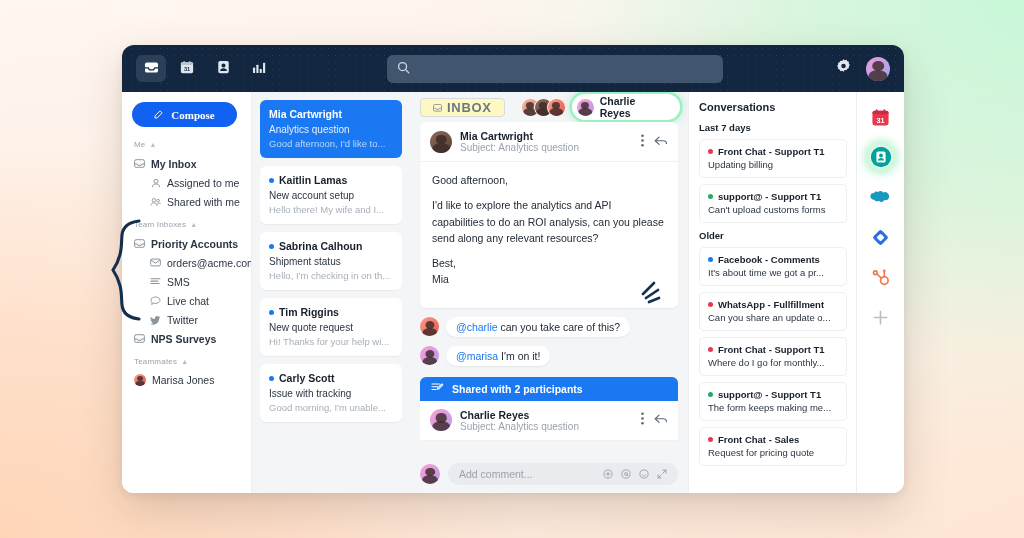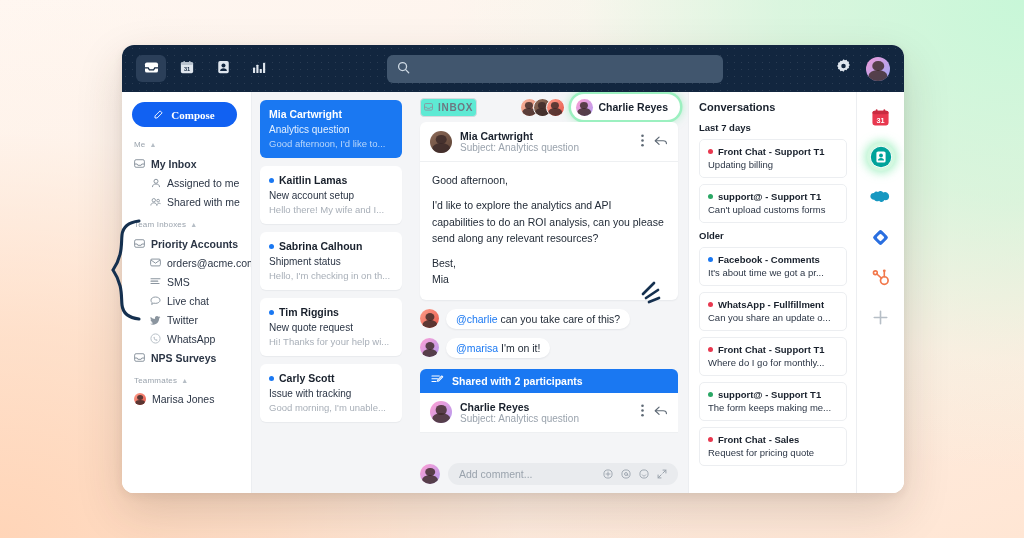--- a/index.html
+++ b/index.html
@@ -160,24 +160,24 @@
     overflow:hidden;
     position:relative;
   }
   .msg-head {
     height: 30px; flex:none;
     display:flex; align-items:center;
     padding: 0 10px; gap: 8px;
   }
   .inbox-chip {
     display:flex; align-items:center; gap:5px;
-    height:19px; padding:0 3px;
+    height:19px; padding:0 12px;
     border:1px solid #d7dade; border-radius:4px;
-    background:#5eead4;
-    font-size:10px; font-weight:700; color:#6d7782; letter-spacing:.7px;
+    background:#fef9c3;
+    font-size:13px; font-weight:700; color:#6d7782; letter-spacing:.7px;
   }
   .head-spacer { flex:1; }
   .avatar-stack { display:flex; }
   .avatar-stack .avatar { border:1.5px solid #f4f5f7; margin-left:-6px; }
   .avatar-stack .avatar:first-child { margin-left:0; }
   .person-pill {
     display:flex; align-items:center; gap:6px;
     height:22px; padding:0 10px 0 3px;
     background:#fff; border-radius:11px;
     font-size:10.5px; font-weight:700; color:#18202c;
@@ -190,21 +190,21 @@
   .msg-card-head {
     display:flex; align-items:center; gap:8px;
     padding: 8px 10px;
     border-bottom:1px solid #eef0f2;
   }
   .mc-name { font-size:10.5px; font-weight:700; color:#18202c; }
   .mc-subj { font-size:10px; color:#9aa3ad; }
   .mc-actions { margin-left:auto; display:flex; align-items:center; gap:10px; color:#5e6975; }
   .msg-body { padding: 10px 12px 12px; font-size:10.5px; color:#232c38; line-height:1.55; }
   .msg-body p { margin-bottom: 9px; }
-  .msg-body p:last-child { margin-bottom:0; }
+  .msg-body p:last-child { margin-bottom:8px; }
 
   .comment-row { display:flex; align-items:center; gap:7px; margin-top:9px; }
   .comment-bubble {
     background:#fff; border-radius:12px;
     padding: 4px 10px;
     font-size:10.5px; color:#232c38;
     box-shadow:0 1px 2px rgba(20,30,50,0.07);
   }
   .mention { color:#1a78f2; }
 
@@ -441,29 +441,20 @@
 
       <div class="nav-item indent">
         <span class="ico">
           <svg width="11" height="10" viewBox="0 0 12 11">
               <path d="M11 2.2c-.4.2-.85.33-1.3.4.47-.28.82-.73.99-1.26-.44.26-.92.45-1.44.55A2.27 2.27 0 0 0 5.4 3.95c0 .18.02.35.06.52A6.45 6.45 0 0 1 .8 2.1a2.27 2.27 0 0 0 .7 3.03c-.37-.01-.72-.11-1.02-.28v.03c0 1.1.78 2.02 1.82 2.23-.19.05-.39.08-.6.08-.15 0-.29-.01-.43-.04a2.28 2.28 0 0 0 2.12 1.58 4.56 4.56 0 0 1-2.82.97c-.18 0-.36-.01-.54-.03a6.43 6.43 0 0 0 3.49 1.02c4.18 0 6.47-3.47 6.47-6.48v-.3c.45-.32.83-.72 1.14-1.18z" fill="#8b959f"></path>
             </svg>
         </span>
         <span>Twitter</span>
       </div>
 
-      <div class="nav-item indent">
-        <span class="ico">
-          <svg width="11" height="11" viewBox="0 0 12 12">
-              <circle cx="6" cy="6" r="5" fill="none" stroke="#b6bec6" stroke-width="1.05"></circle>
-              <path d="M4.3 4.1c.25-.1.5 0 .62.22l.38.7c.1.2.06.43-.1.57l-.2.18c.3.66.85 1.2 1.5 1.5l.2-.22c.14-.16.37-.2.56-.1l.7.38c.22.12.3.38.2.6-.2.42-.66.68-1.1.6A4.3 4.3 0 0 1 3.8 5.2c-.08-.45.1-.9.5-1.1z" fill="#b6bec6"></path>
-            </svg>
-        </span>
-        <span>WhatsApp</span>
-      </div>
 
       <div class="nav-item bold">
         <span class="ico">
           <svg width="11" height="9" viewBox="0 0 12 10">
               <rect x=".6" y=".8" width="10.8" height="8.4" rx="1.6" fill="none" stroke="#8b959f" stroke-width="1.1"></rect>
               <path d="M.6 5.6h2.8l.8 1.4h3.6l.8-1.4h2.8" stroke="#8b959f" stroke-width="1.1" fill="none"></path>
             </svg>
         </span>
         <span>NPS Surveys</span>
       </div>

